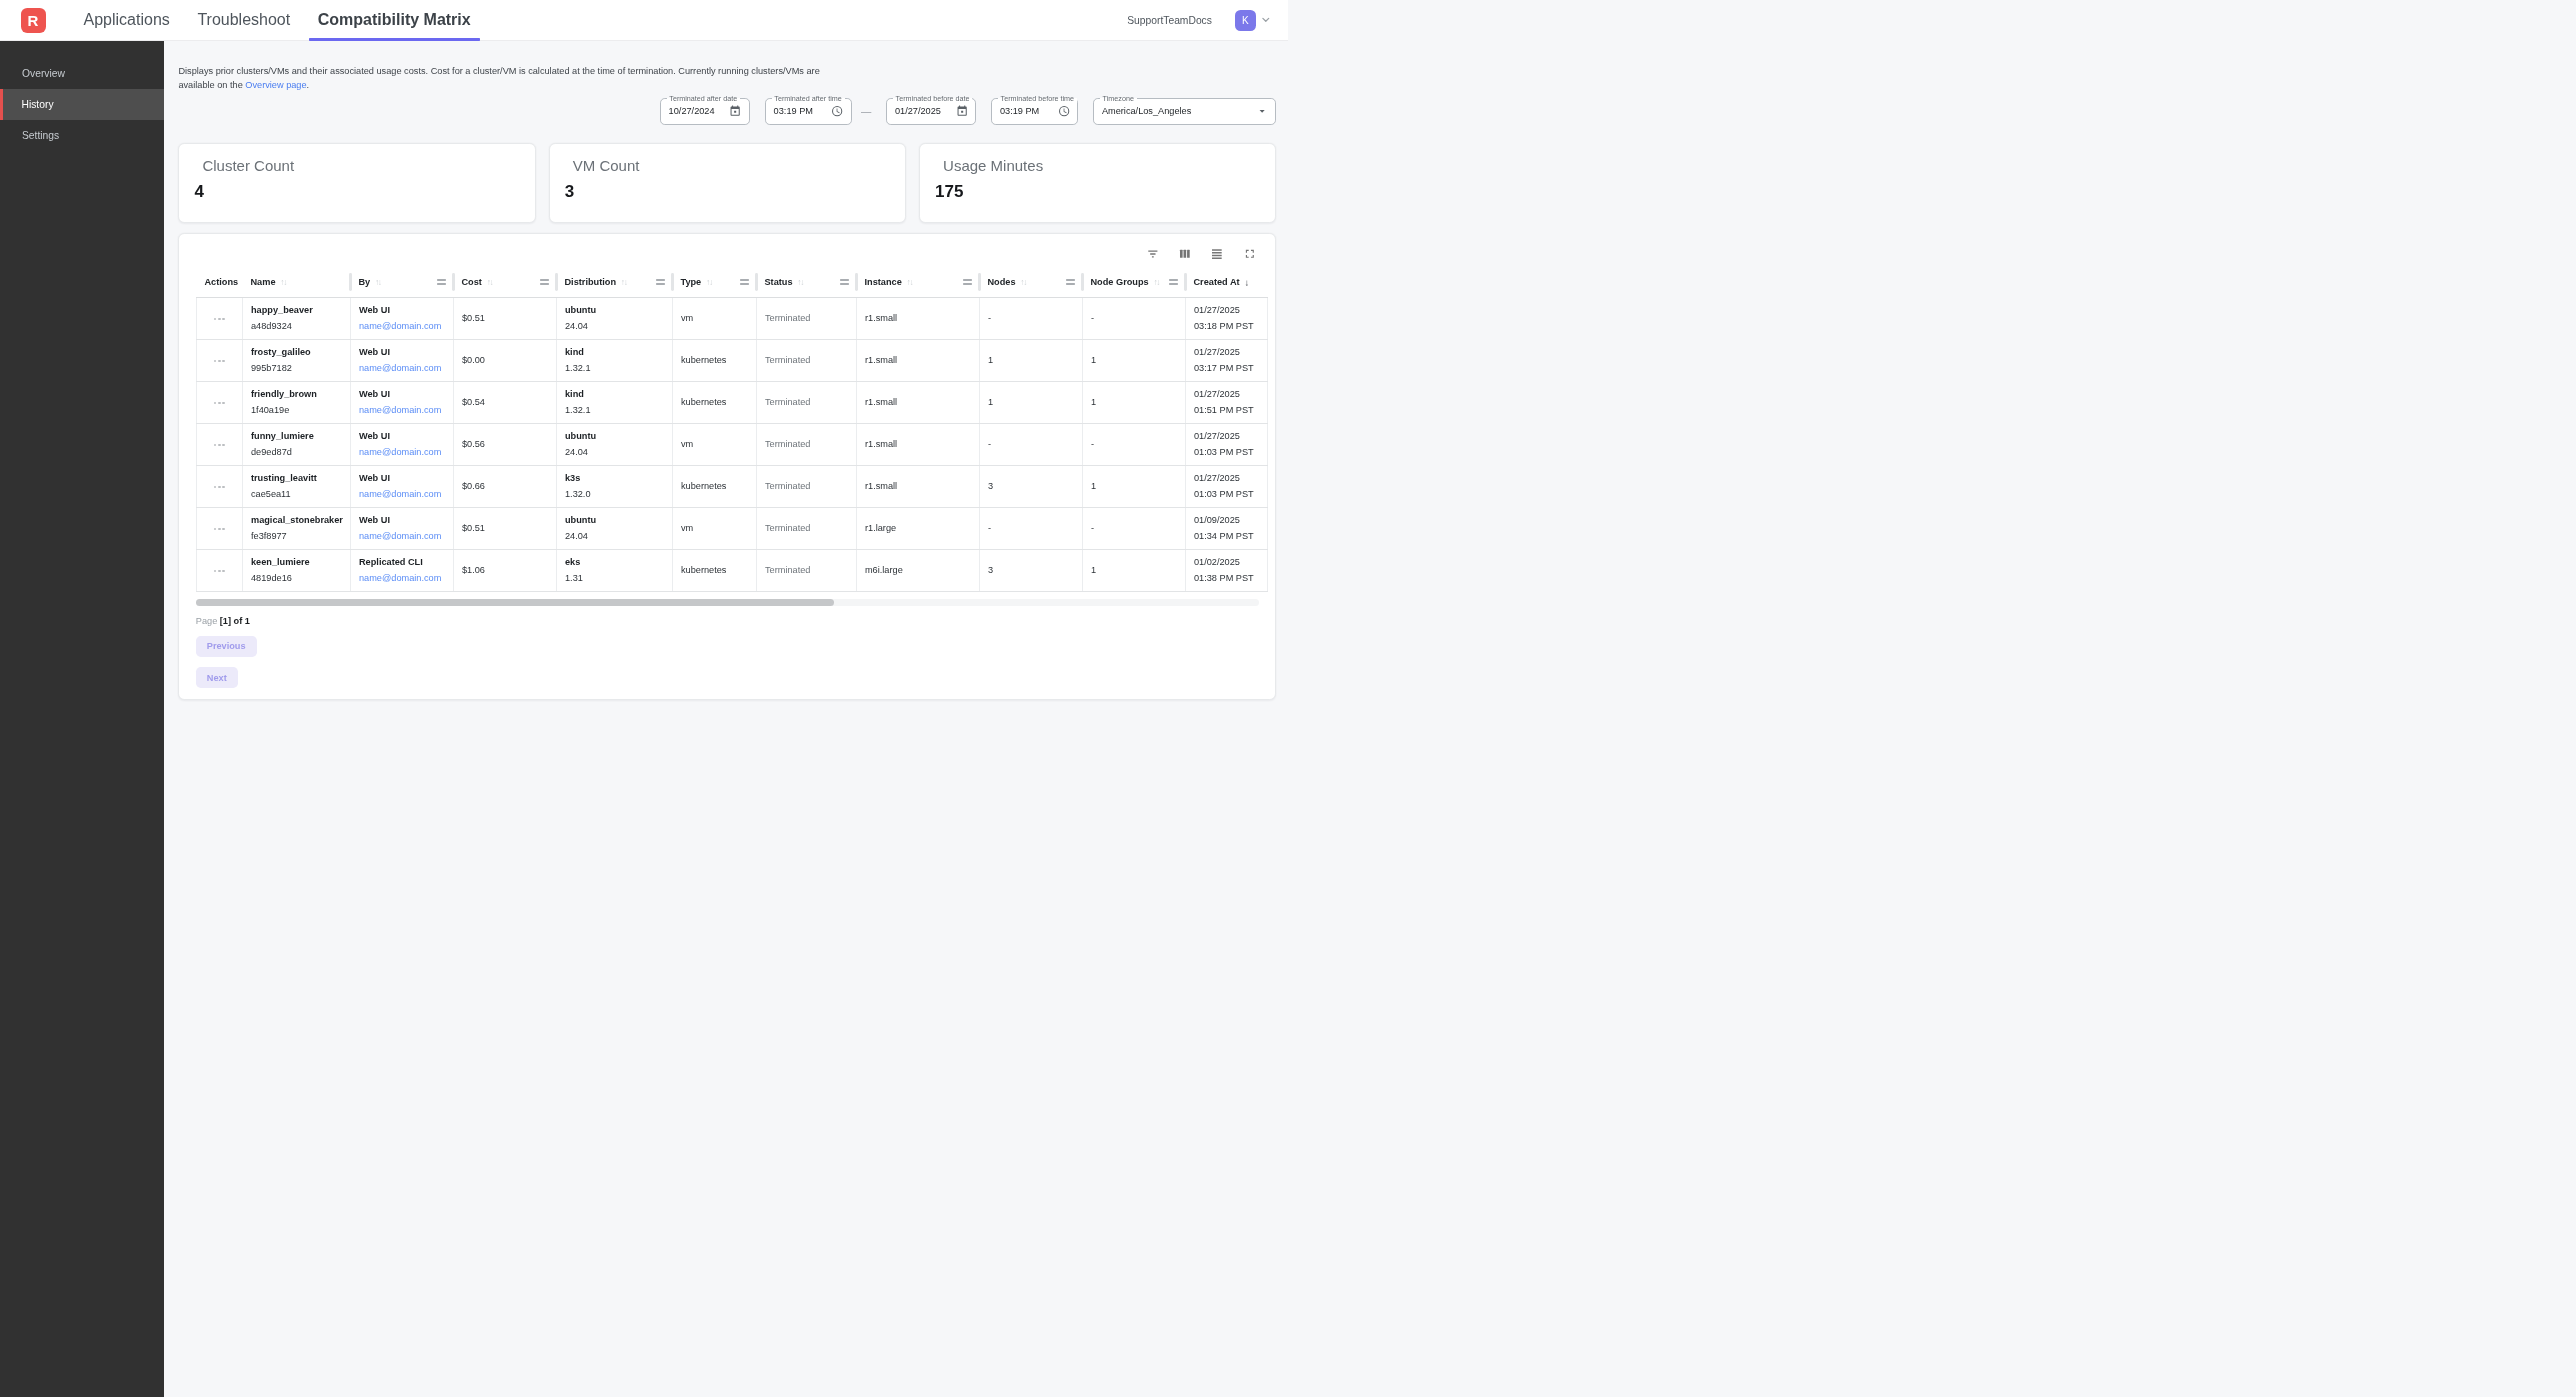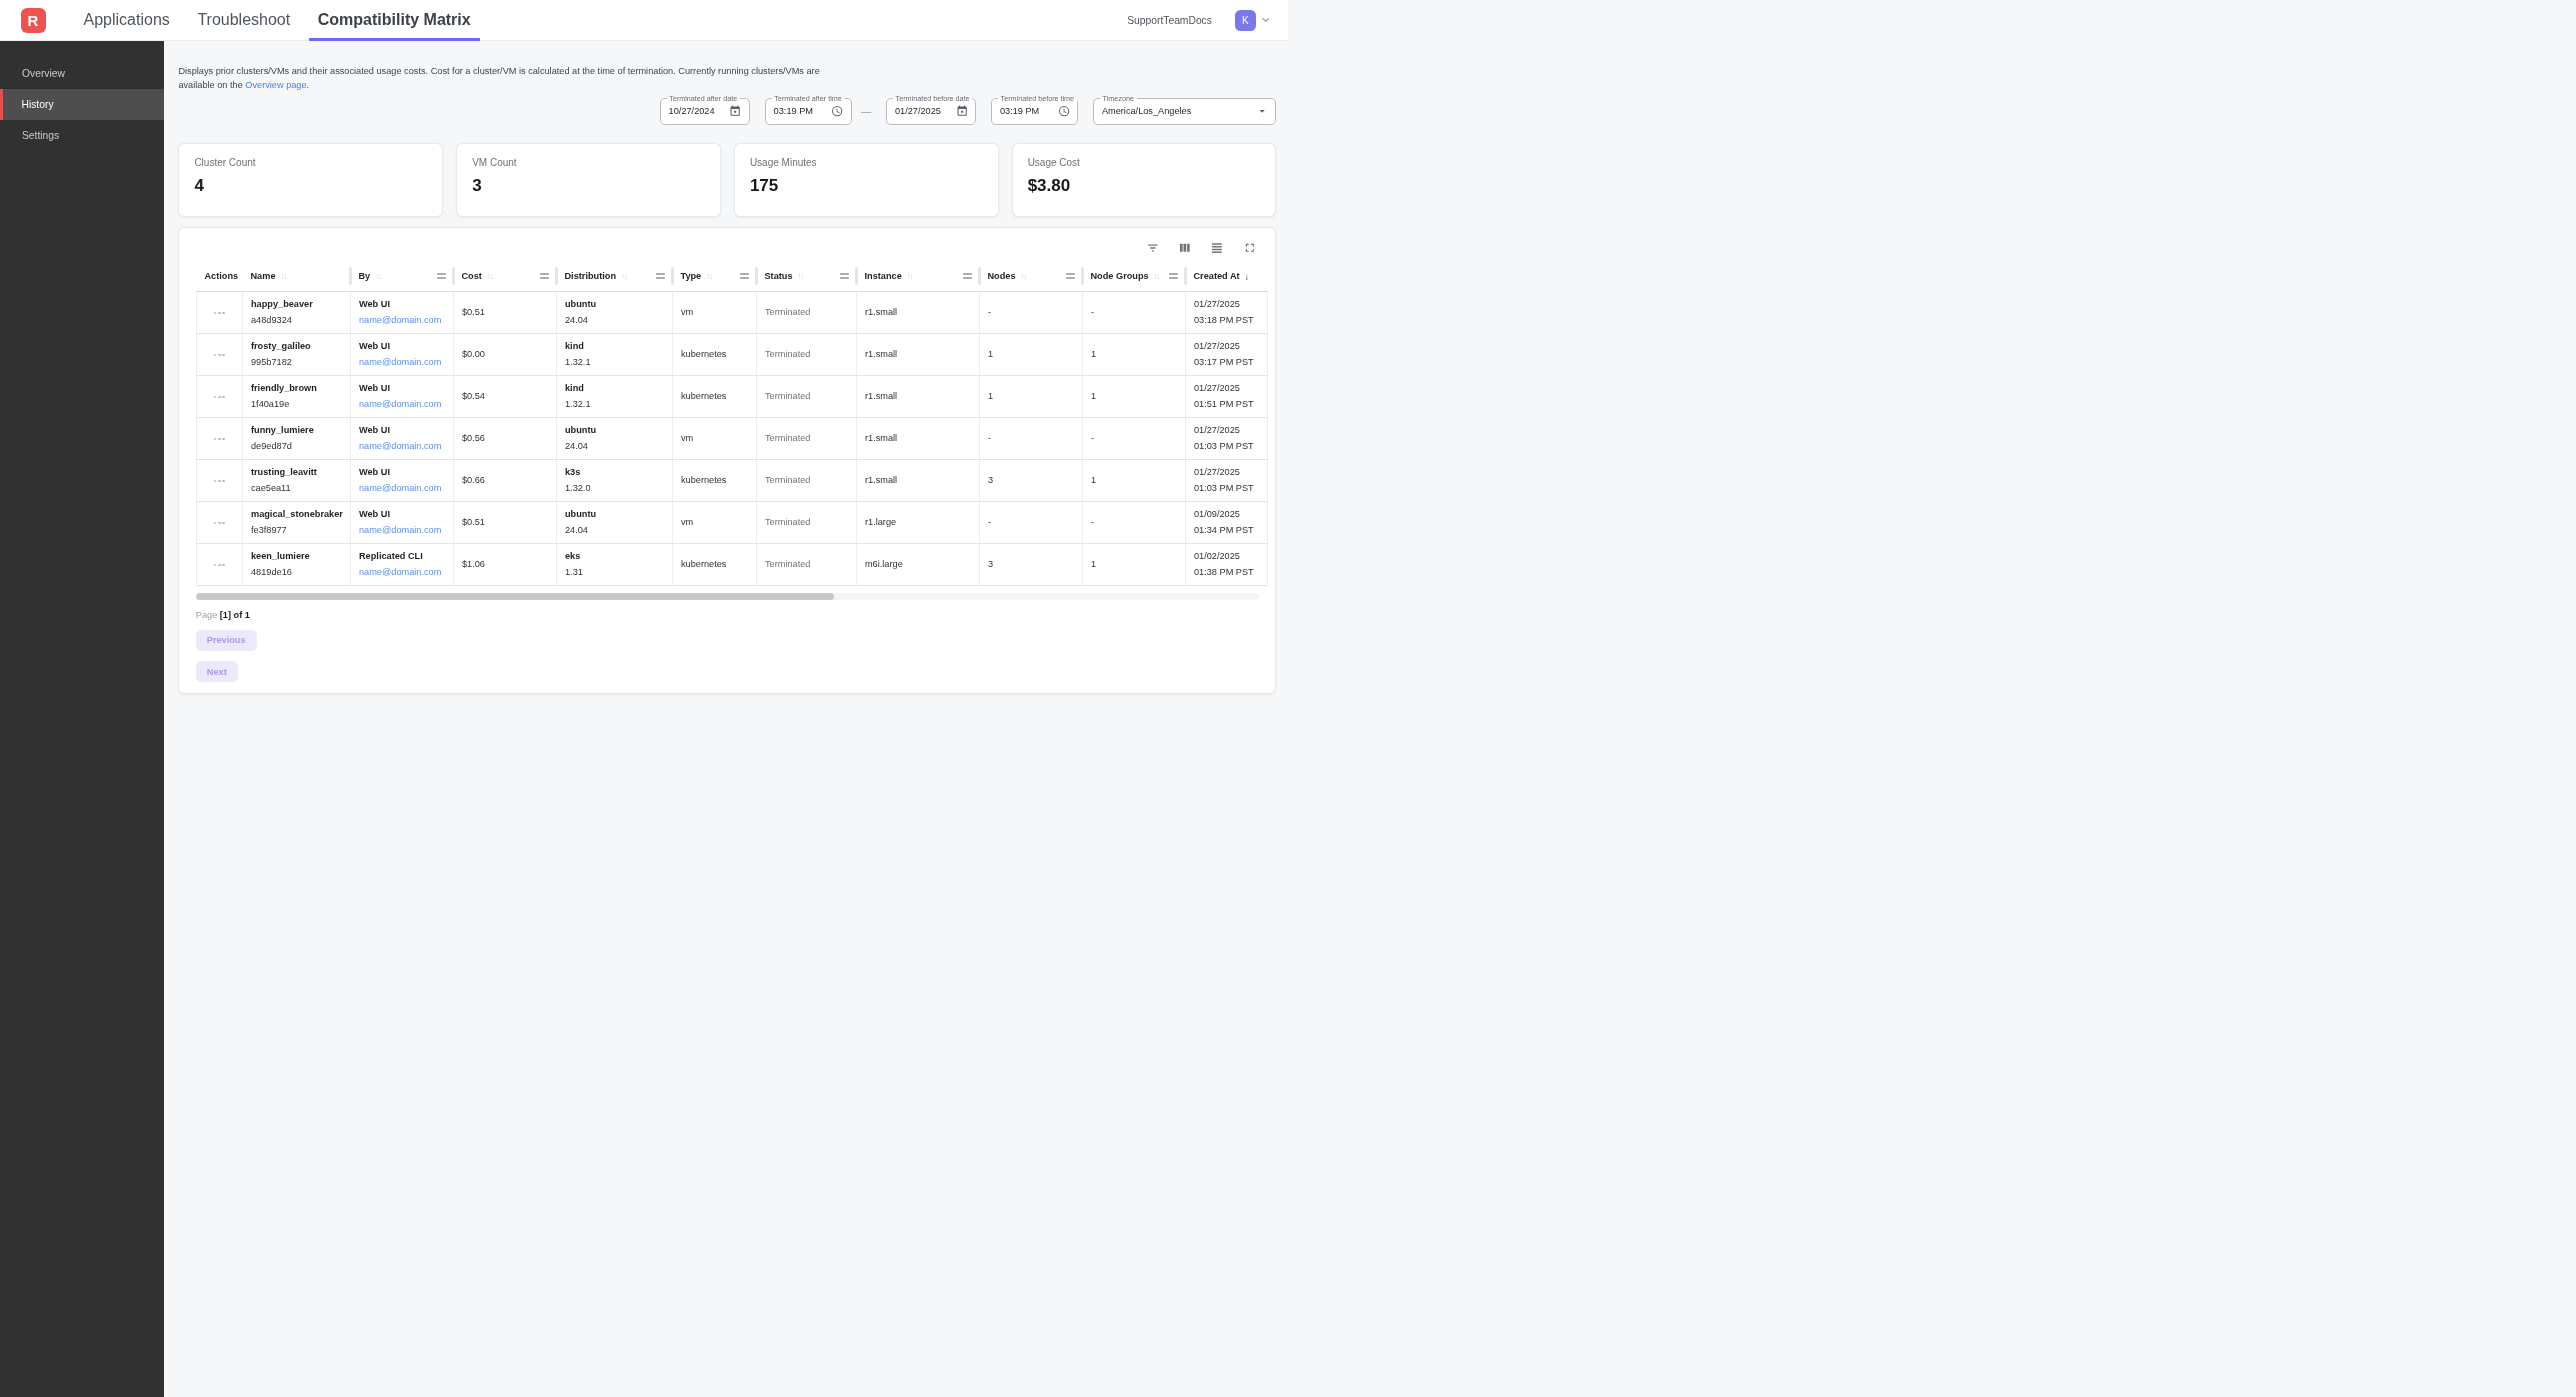--- a/index.html
+++ b/index.html
@@ -43,21 +43,21 @@
     white-space:nowrap; background:linear-gradient(#f6f7f9 46%, #ffffff 46%); }
   .field-value { font-size:9.2px; color:#1e2226; margin-right:auto; white-space:nowrap; }
   .field-icon { margin-left:9px; display:flex; }
   .field-icon svg { fill:#5a6066; }
   .f-date { width:90px; } .f-time { width:87px; } .f-tz { width:183px; }
   .range-dash { color:#9aa0a6; font-size:10.3px; }
   
   .stats { display:flex; gap:13px; margin-top:18.5px; }
   .stat-card { flex:1; background:#fff; border:0.7px solid #e7e9eb; border-radius:6.2px;
     box-shadow:0 0.7px 2.1px rgba(16,24,40,.06); padding:13px 15px 20.5px; }
-  .stat-label { font-size:10px; color:#6b7177; }
+  .stat-label { font-size:15px; color:#6b7177;margin-left:8px; }
   .stat-value { font-size:17px; font-weight:bold; color:#17191c; margin-top:7.5px; }
   
   .table-card { margin-top:10.3px; background:#fff; border:0.7px solid #e7e9eb; border-radius:6.2px;
     box-shadow:0 0.7px 2.1px rgba(16,24,40,.06); padding:9.6px 16.4px 11px; }
   .toolbar { display:flex; justify-content:flex-end; align-items:center; gap:18.5px; padding:2.7px 2.7px 6.8px; }
   .tool-btn { display:flex; cursor:pointer; }
   .tool-btn svg { fill:#757575; }
   table { width:100%; border-collapse:collapse; table-layout:fixed; }
   thead th { height:30px; text-align:left; font-size:9.2px; color:#22262a; padding:0 0 0 8.2px;
     position:relative; border-bottom:0.7px solid #dcdee0; font-weight:bold; }
@@ -180,24 +180,20 @@
       <div class="stat-value">4</div>
     </div>
     <div class="stat-card">
       <div class="stat-label">VM Count</div>
       <div class="stat-value">3</div>
     </div>
     <div class="stat-card">
       <div class="stat-label">Usage Minutes</div>
       <div class="stat-value">175</div>
     </div>
-    <div class="stat-card">
-      <div class="stat-label">Usage Cost</div>
-      <div class="stat-value">$3.80</div>
-    </div>
   </div>
 
   <div class="table-card">
     <div class="toolbar">
       <span class="tool-btn">
         <svg width="13.7" height="13.7" viewBox="0 0 24 24">
             <path d="M4 6h16v2.4H4zM7.3 11h9.4v2.4H7.3zM10.4 16h3.2v2.4h-3.2z"></path>
           </svg>
       </span>
       <span class="tool-btn">

